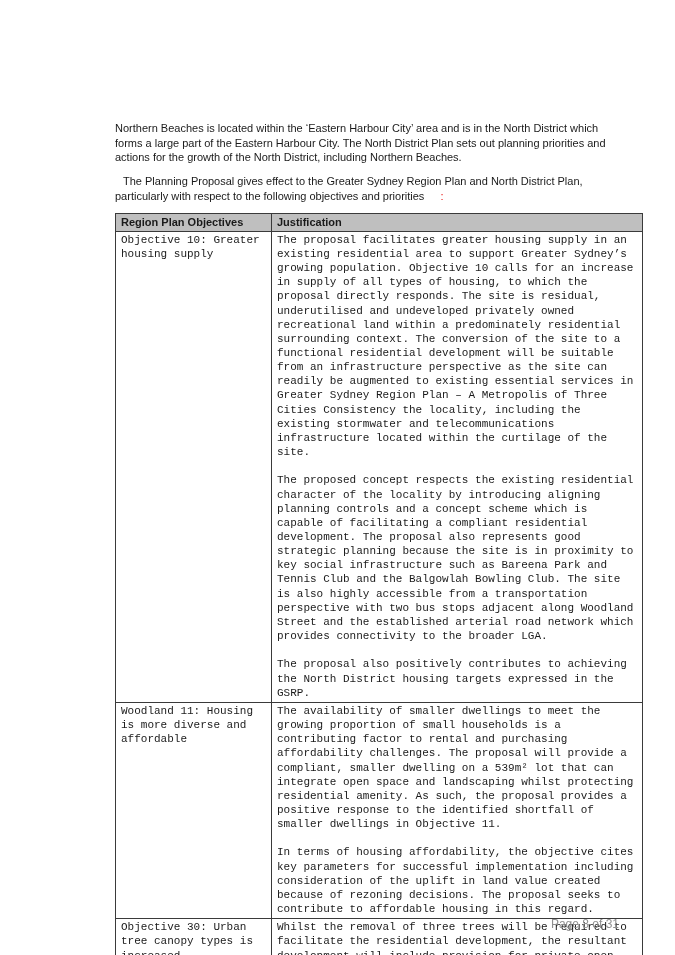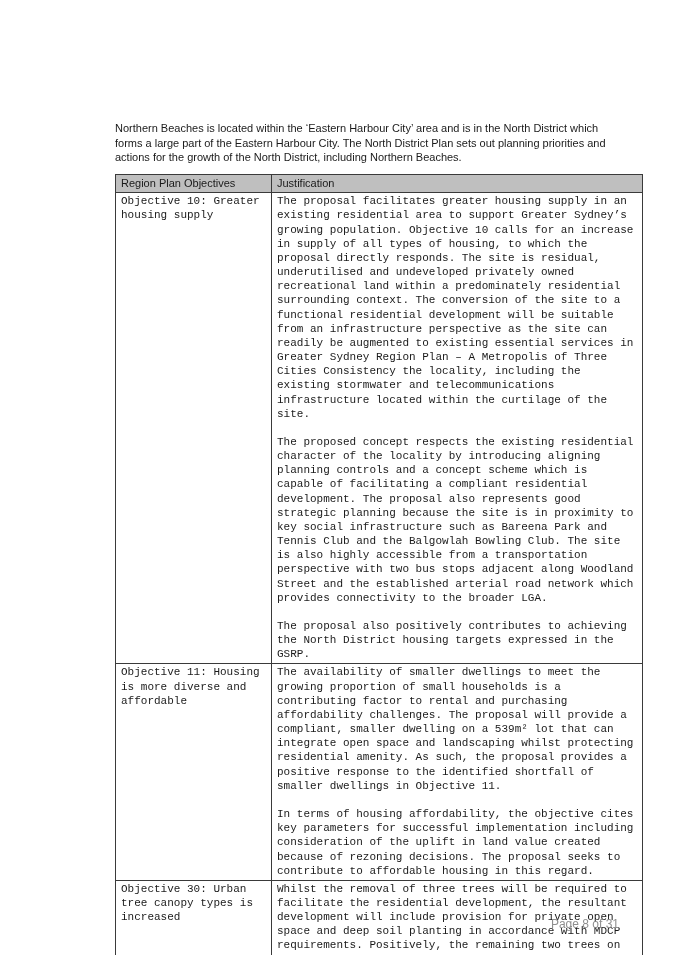--- a/index.html
+++ b/index.html
@@ -39,21 +39,21 @@
 
   .objectives-table th, .objectives-table td {
     border: 1px solid #3a3a3a;
     vertical-align: top;
     text-align: left;
     font-size: 11px;
   }
 
   .objectives-table th {
     background: #bfbfbf;
-    font-weight: normal;
+    font-weight: bold;
     padding: 1px 4px 2px 5px;
     line-height: 14.2px;
     height: 17px;
   }
 
   .objectives-table td {
     padding: 1px 4px 2px 5px;
     line-height: 14.15px;
     white-space: pre-line;
     font-family: Liberation Mono, monospace;
@@ -69,20 +69,21 @@
   }
 </style>
 </head>
 <body>
 
 <div class="page">
   <div class="content">
 
     <p class="para">Northern Beaches is located within the ‘Eastern Harbour City’ area and is in the North District which forms a large part of the Eastern Harbour City. The North District Plan sets out planning priorities and actions for the growth of the North District, including Northern Beaches.</p>
 
+    <p class="para"><span>The Planning Proposal gives effect to the Greater Sydney Region Plan and North District Plan, particularly with respect to the following objectives and priorities</span><span class="red-colon">:</span></p>
 
     <table class="objectives-table">
       <colgroup>
           <col class="col-obj">
           <col class="col-just">
         </colgroup>
       <thead>
         <tr>
           <th>Region Plan Objectives</th>
           <th>Justification</th>
@@ -91,21 +92,21 @@
       <tbody>
         <tr>
           <td>Objective 10: Greater housing supply</td>
           <td>The proposal facilitates greater housing supply in an existing residential area to support Greater Sydney’s growing population. Objective 10 calls for an increase in supply of all types of housing, to which the proposal directly responds. The site is residual, underutilised and undeveloped privately owned recreational land within a predominately residential surrounding context. The conversion of the site to a functional residential development will be suitable from an infrastructure perspective as the site can readily be augmented to existing essential services in Greater Sydney Region Plan – A Metropolis of Three Cities Consistency the locality, including the existing stormwater and telecommunications infrastructure located within the curtilage of the site.
 
 The proposed concept respects the existing residential character of the locality by introducing aligning planning controls and a concept scheme which is capable of facilitating a compliant residential development. The proposal also represents good strategic planning because the site is in proximity to key social infrastructure such as Bareena Park and Tennis Club and the Balgowlah Bowling Club. The site is also highly accessible from a transportation perspective with two bus stops adjacent along Woodland Street and the established arterial road network which provides connectivity to the broader LGA.
 
 The proposal also positively contributes to achieving the North District housing targets expressed in the GSRP.</td>
         </tr>
         <tr>
-          <td>Objective 11: Housing is more diverse and affordable</td>
+          <td>Woodland 11: Housing is more diverse and affordable</td>
           <td>The availability of smaller dwellings to meet the growing proportion of small households is a contributing factor to rental and purchasing affordability challenges. The proposal will provide a compliant, smaller dwelling on a 539m² lot that can integrate open space and landscaping whilst protecting residential amenity. As such, the proposal provides a positive response to the identified shortfall of smaller dwellings in Objective 11.
 
 In terms of housing affordability, the objective cites key parameters for successful implementation including consideration of the uplift in land value created because of rezoning decisions. The proposal seeks to contribute to affordable housing in this regard.</td>
         </tr>
         <tr>
           <td>Objective 30: Urban tree canopy types is increased</td>
           <td>Whilst the removal of three trees will be required to facilitate the residential development, the resultant development will include provision for private open space and deep soil planting in accordance with MDCP requirements. Positively, the remaining two trees on the site can be retained on site and still achieve a building envelope for a future dwelling.</td>
         </tr>
       </tbody>
     </table>

